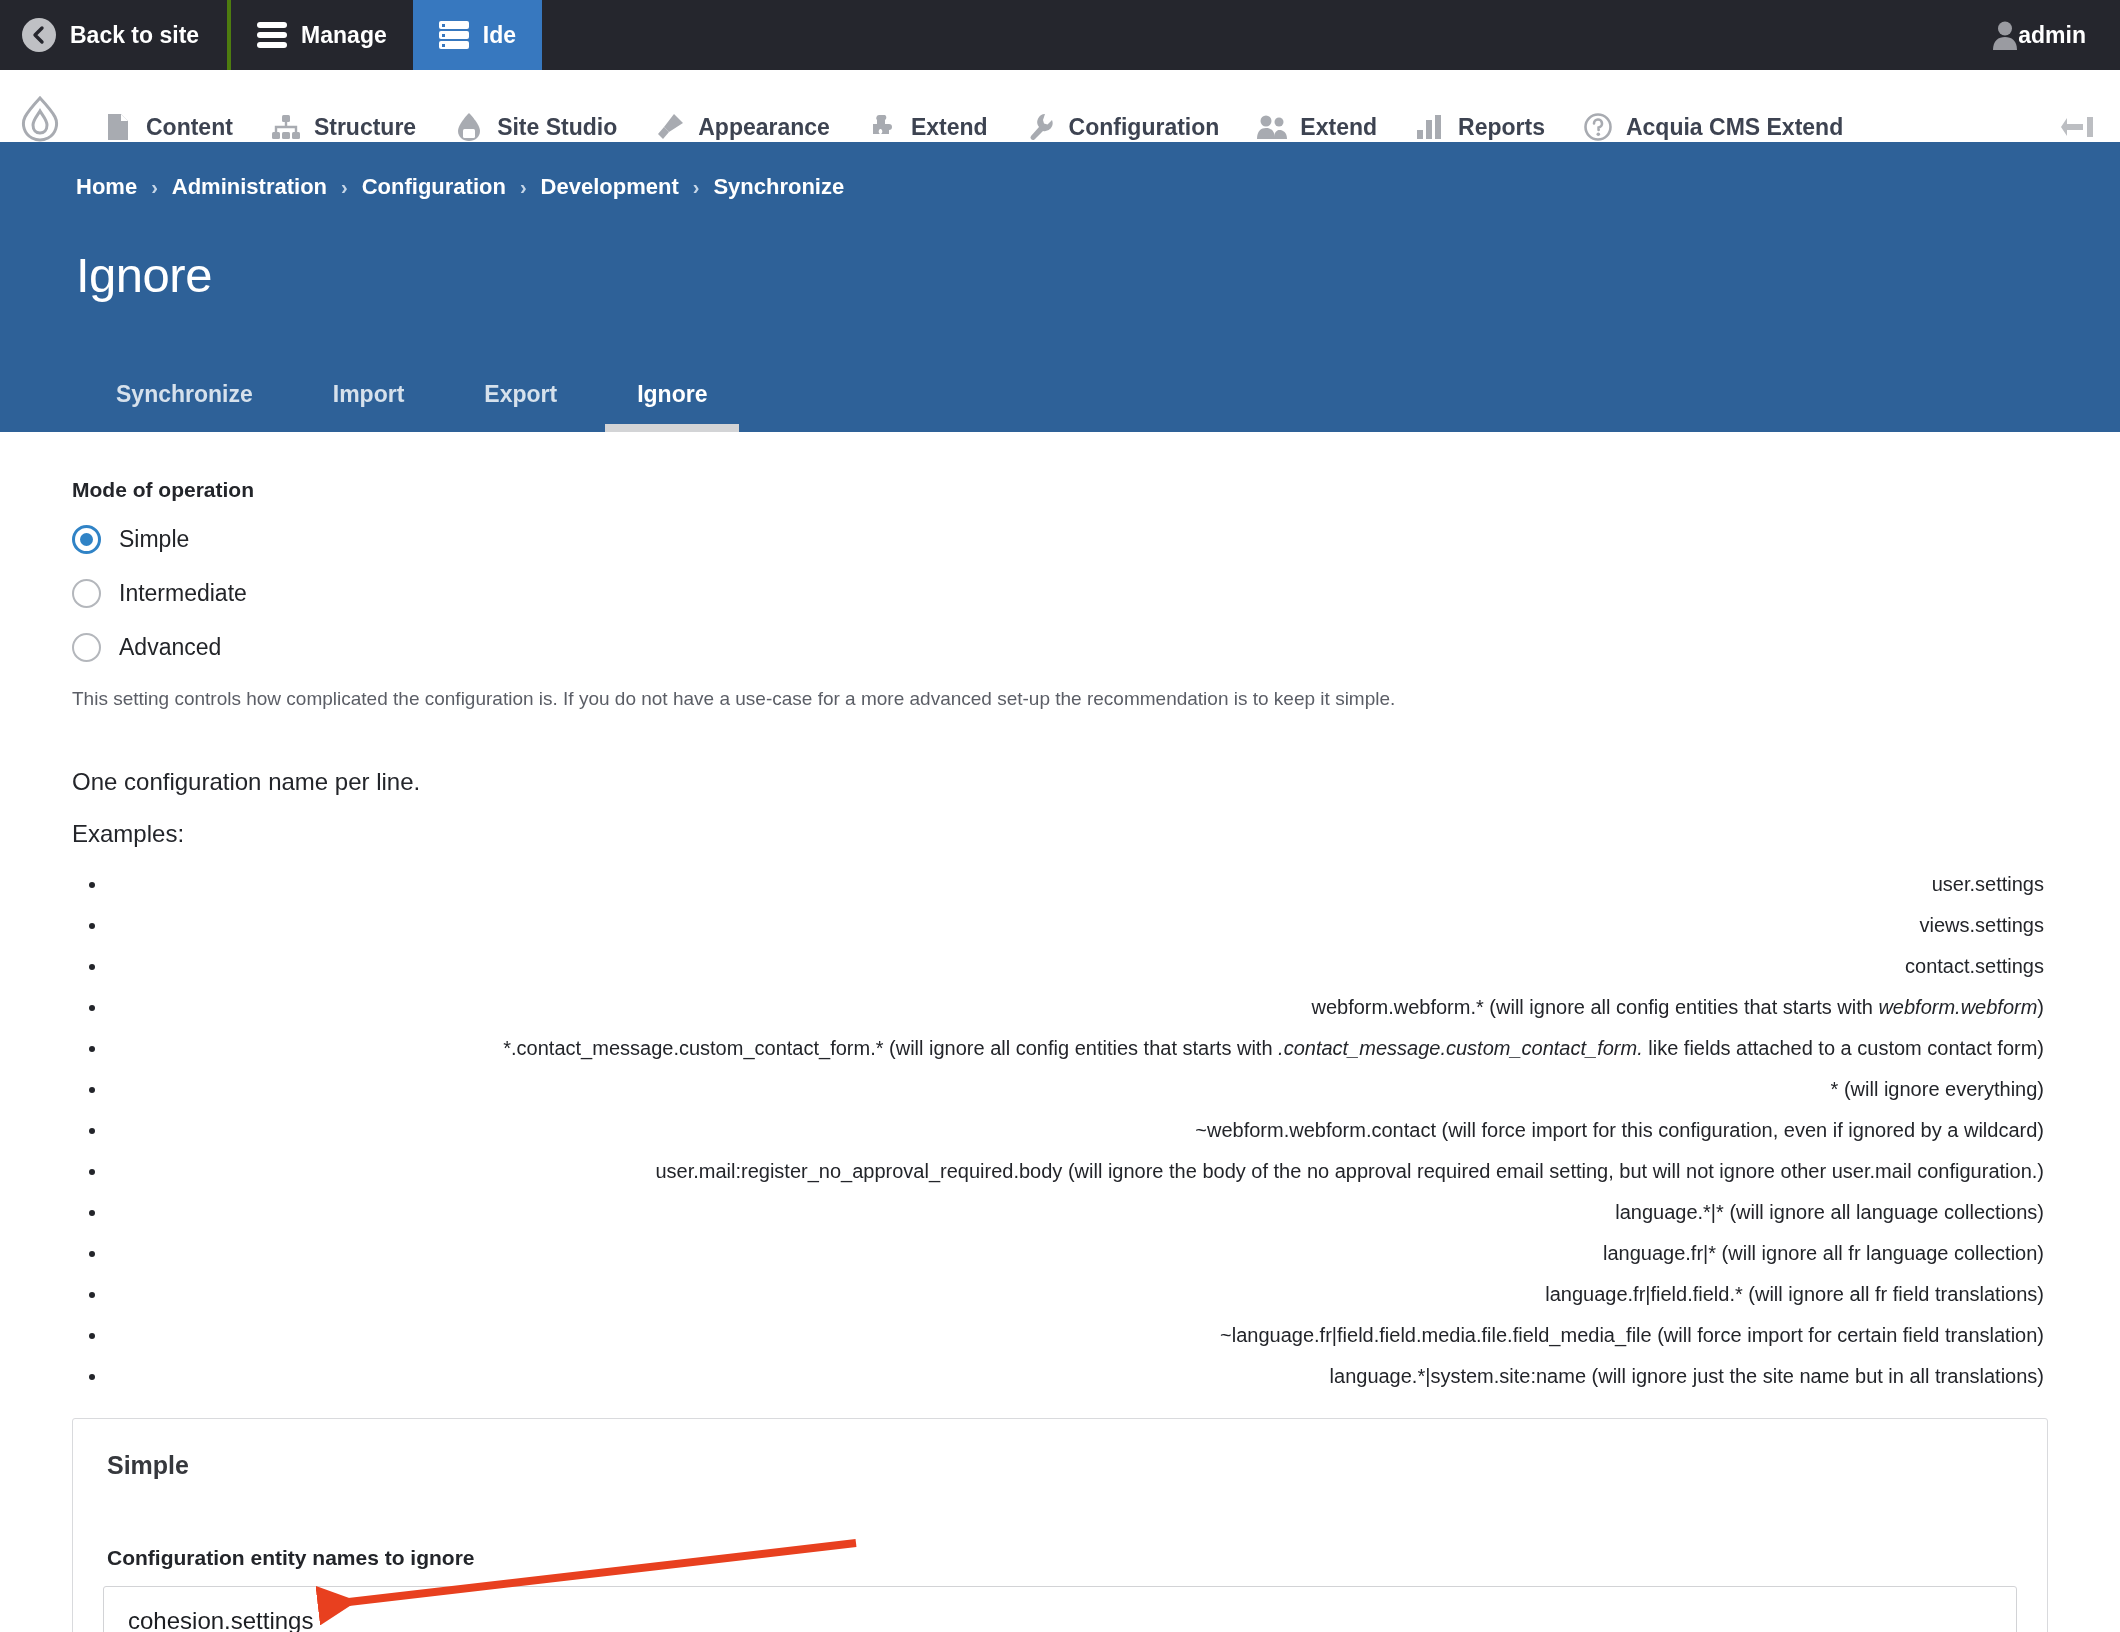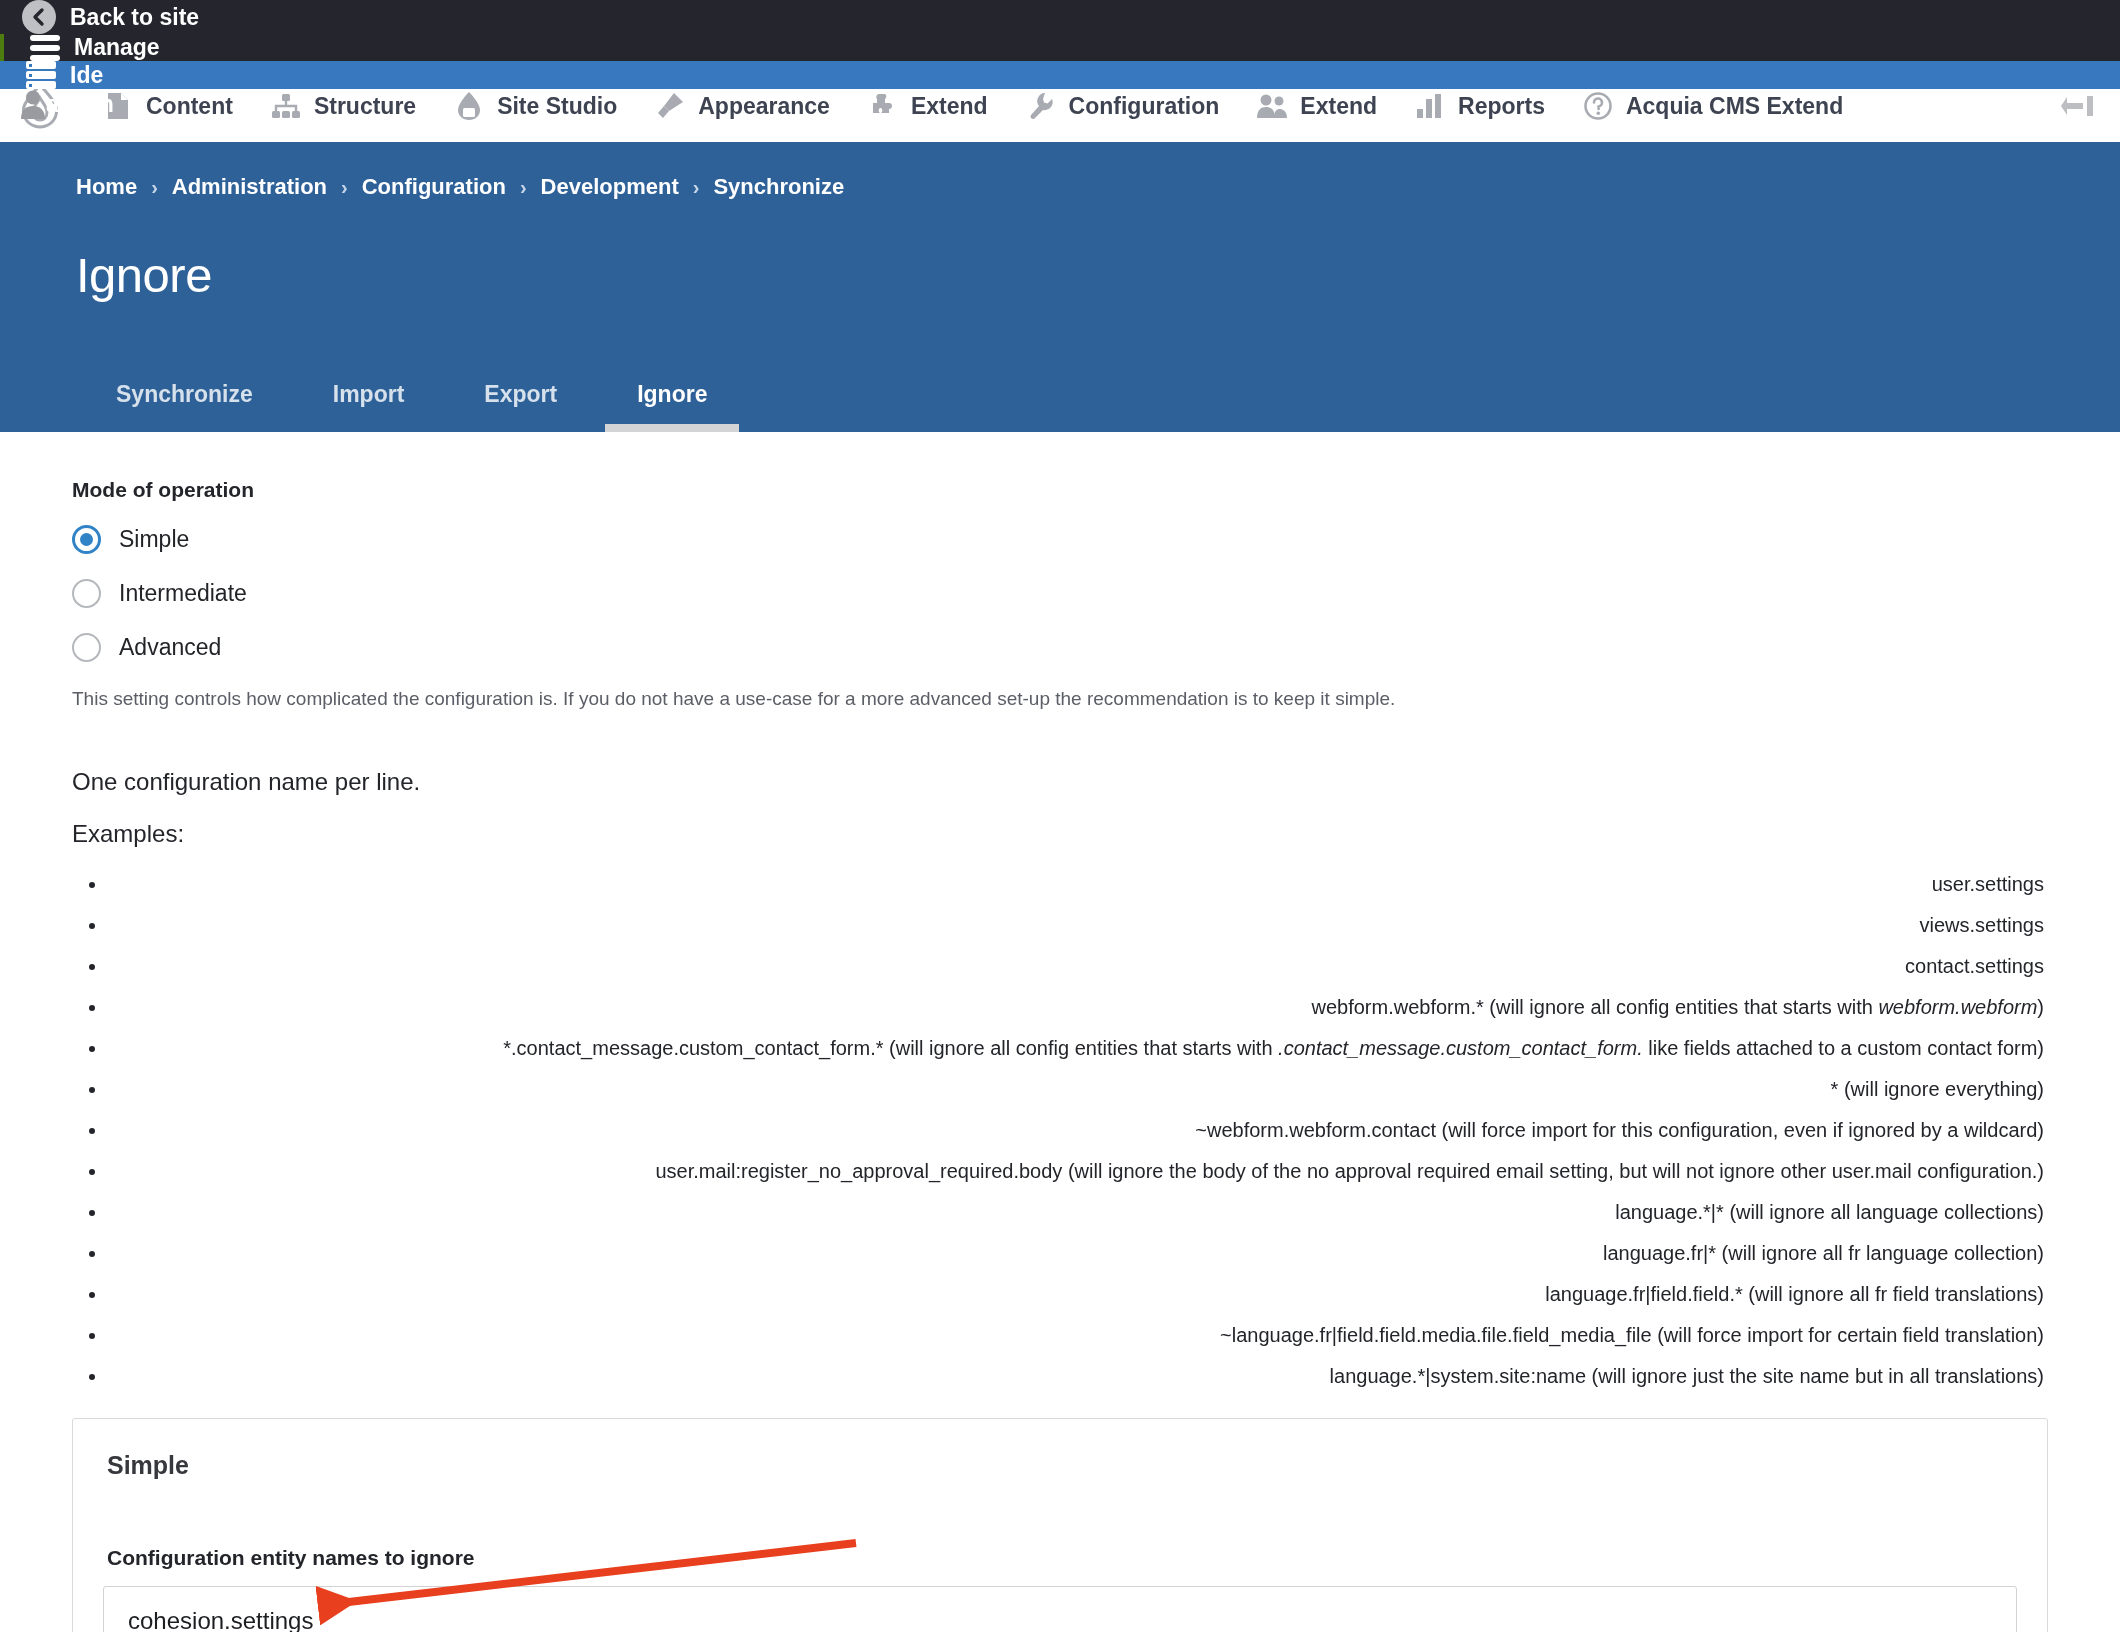--- a/index.html
+++ b/index.html
@@ -12,21 +12,20 @@
   }
 
   
   .admin-bar {
     height: 70px;
     background: #25262d;
     display: flex;
     align-items: stretch;
     color: #fff;
     position: relative;
-    flex-direction: column;
   }
   .ab-item {
     display: flex;
     align-items: center;
     gap: 14px;
     padding: 0 26px;
     font-size: 23px;
     font-weight: bold;
     color: #ffffff;
     white-space: nowrap;
@@ -62,21 +61,21 @@
   }
 
   .icon-user-avatar { width: 26px; height: 30px; flex: none; }
 
   
   .admin-menu {
     height: 72px;
     background: #ffffff;
     border-bottom: 0;
     display: flex;
-    align-items: center;
+    align-items: flex-end;
     padding: 0 22px 0 18px;
     gap: 0;
   }
   .am-logo { width: 44px; height: 46px; margin-right: 22px; flex:none; }
   .am-item {
     display: flex; align-items: center; gap: 13px;
     padding: 0 19px;
     font-size: 23px; font-weight: bold;
     color: #3d4351;
     white-space: nowrap;

